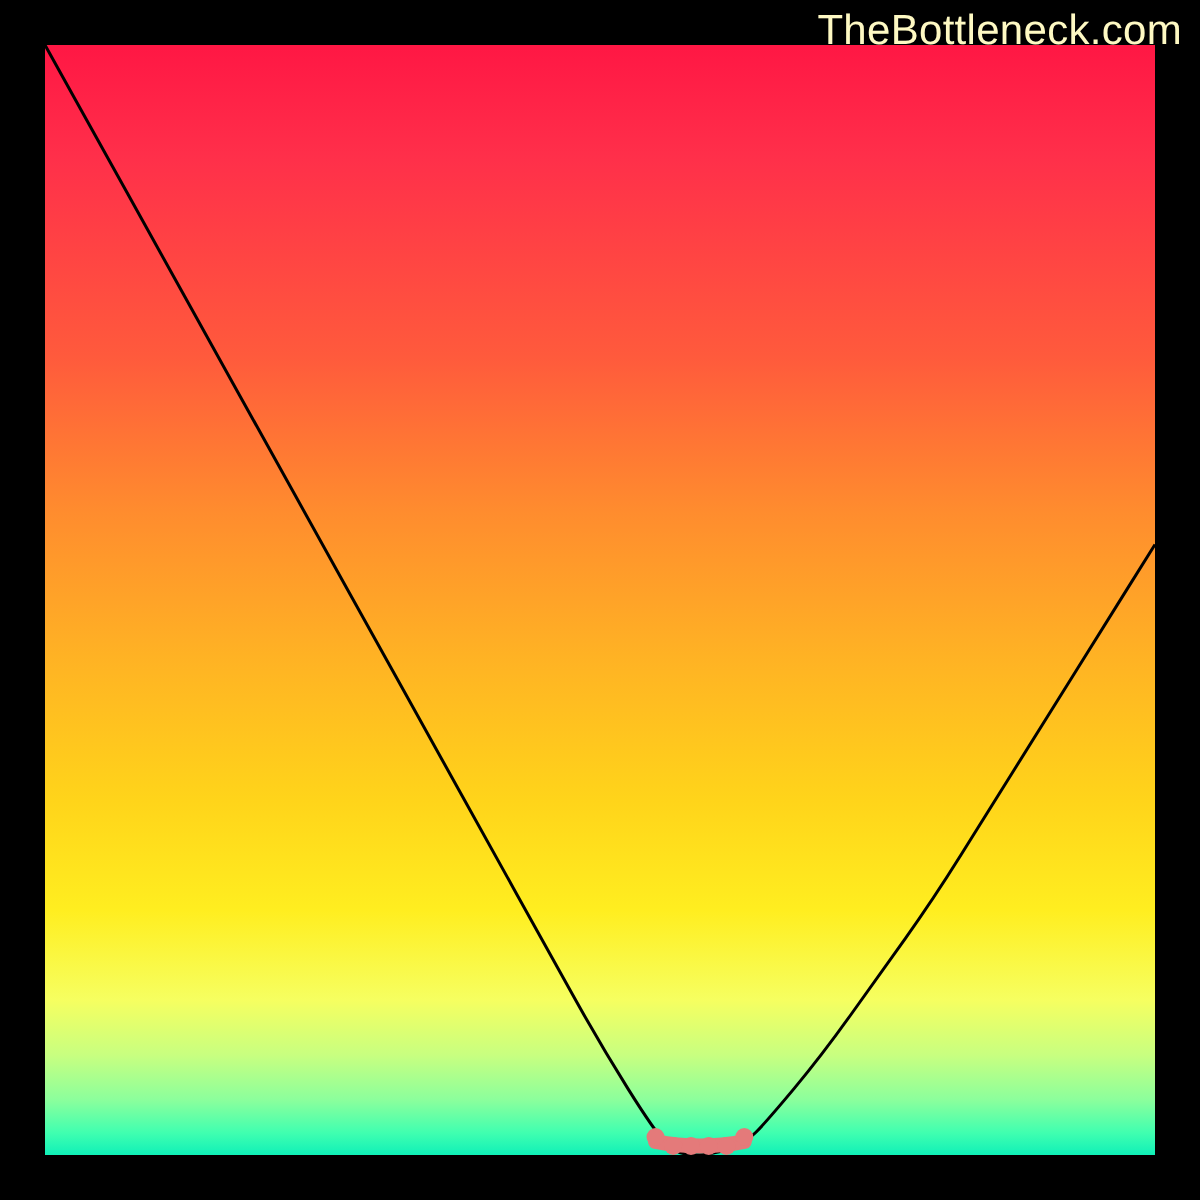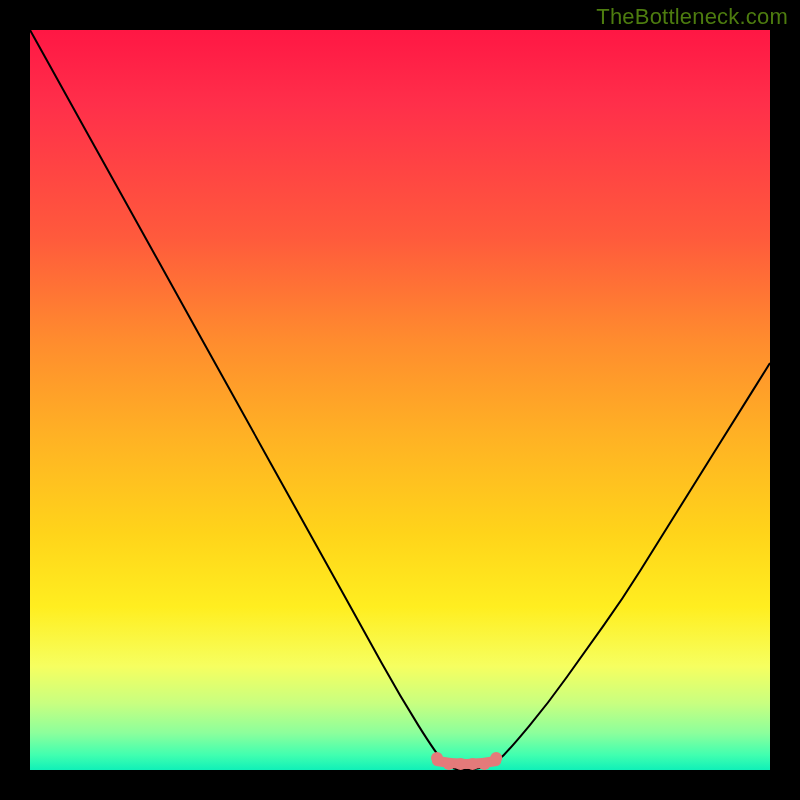--- a/index.html
+++ b/index.html
@@ -37,22 +37,22 @@
       #c8ff80 91%,
       #8cff9c 95%,
       #40ffb0 98%,
       #10f0b8 100%
     );
   }
   .watermark {
     position: absolute;
     top: 4px;
     right: 12px;
-    color: #4d7c0f;
-    font-size: 22px;
+    color: #fef9c3;
+    font-size: 28px;
     font-weight: 500;
     letter-spacing: 0.2px;
     user-select: none;
   }
   svg.curve {
     position: absolute;
     left: 0;
     top: 0;
     width: 740px;
     height: 740px;

